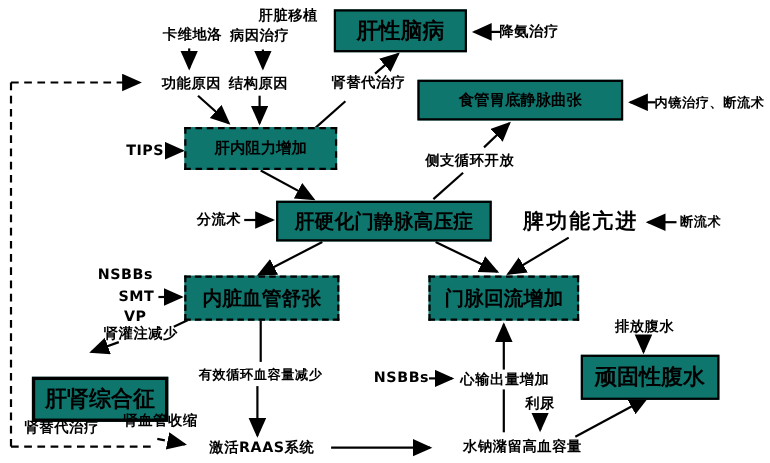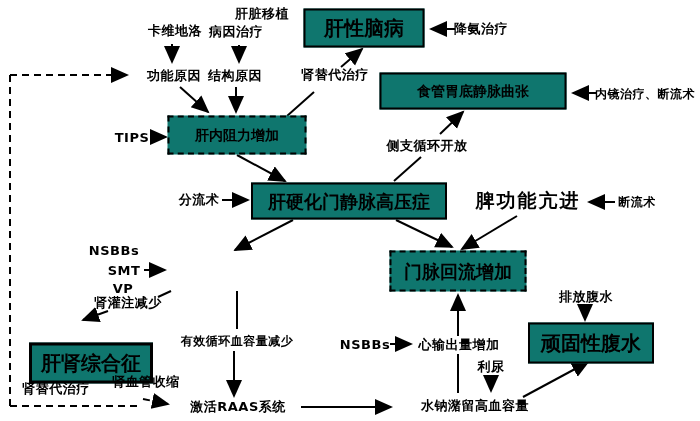--- a/index.html
+++ b/index.html
@@ -77,20 +77,21 @@
     <line class="d" x1="143" y1="399" x2="168" y2="404" marker-end="url(#ah)"></line>
   </svg>
 
   <div class="node box solid f20" style="left:364px;top:28px;width:117px;height:35px;">肝性脑病</div>
   <div class="node box solid f19" style="left:473px;top:91px;width:183px;height:33px;">食管胃底静脉曲张</div>
   <div class="node box solid f18" style="left:349px;top:201px;width:192px;height:33px;">肝硬化门静脉高压症</div>
   <div class="node box thick f20" style="left:91px;top:342px;width:118px;height:35px;">肝肾综合征</div>
   <div class="node box solid f20" style="left:591px;top:343px;width:122px;height:37px;">顽固性腹水</div>
 
   <div class="node box dashed f19" style="left:237px;top:135px;width:135px;height:35px;">肝内阻力增加</div>
+  <div class="node box dashed f18" style="left:238px;top:271px;width:137px;height:37px;">内脏血管舒张</div>
   <div class="node box dashed f18" style="left:458px;top:271px;width:133px;height:37px;">门脉回流增加</div>
 
   <div class="node big" style="left:528px;top:201px;">脾功能亢进</div>
 
   <div class="node lbl" style="left:175px;top:31px;">卡维地洛</div>
   <div class="node lbl" style="left:222px;top:14px;margin-left:40px;">肝脏移植</div>
   <div class="node lbl" style="left:236px;top:32px;">病因治疗</div>
   <div class="node lbl" style="left:174px;top:76px;">功能原因</div>
   <div class="node lbl" style="left:235px;top:76px;">结构原因</div>
   <div class="node lbl" style="left:335px;top:75px;">肾替代治疗</div>

